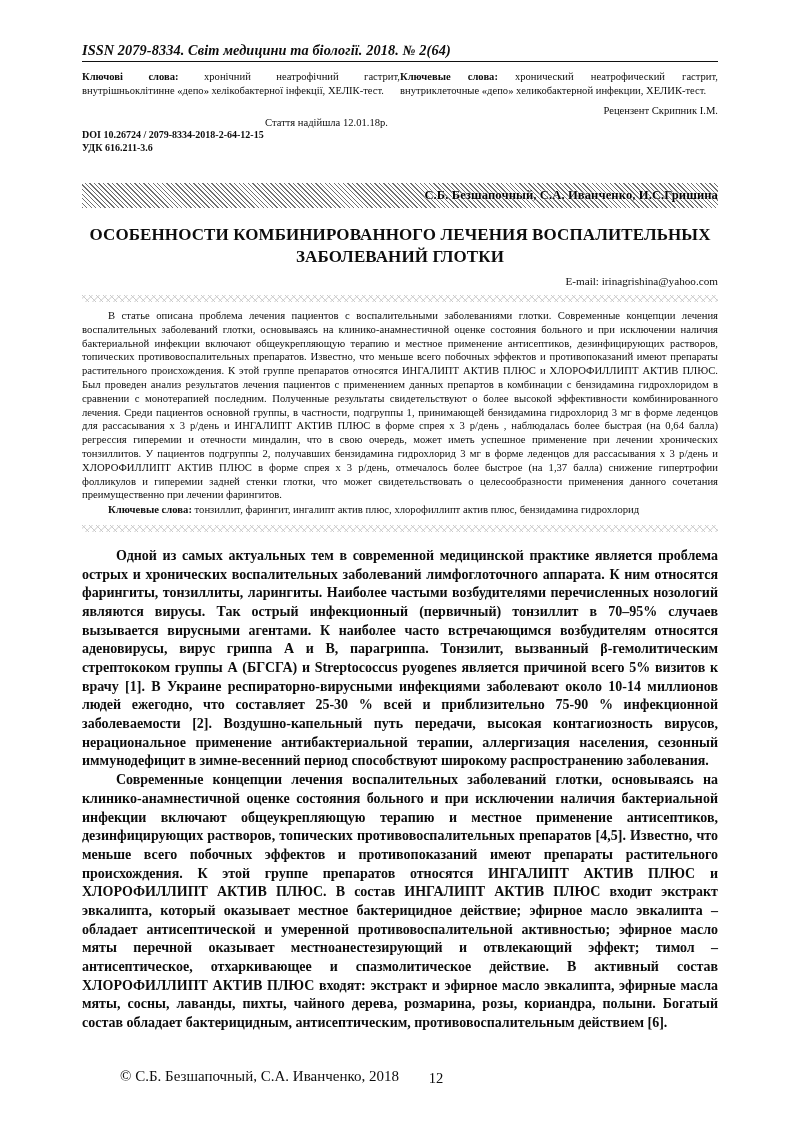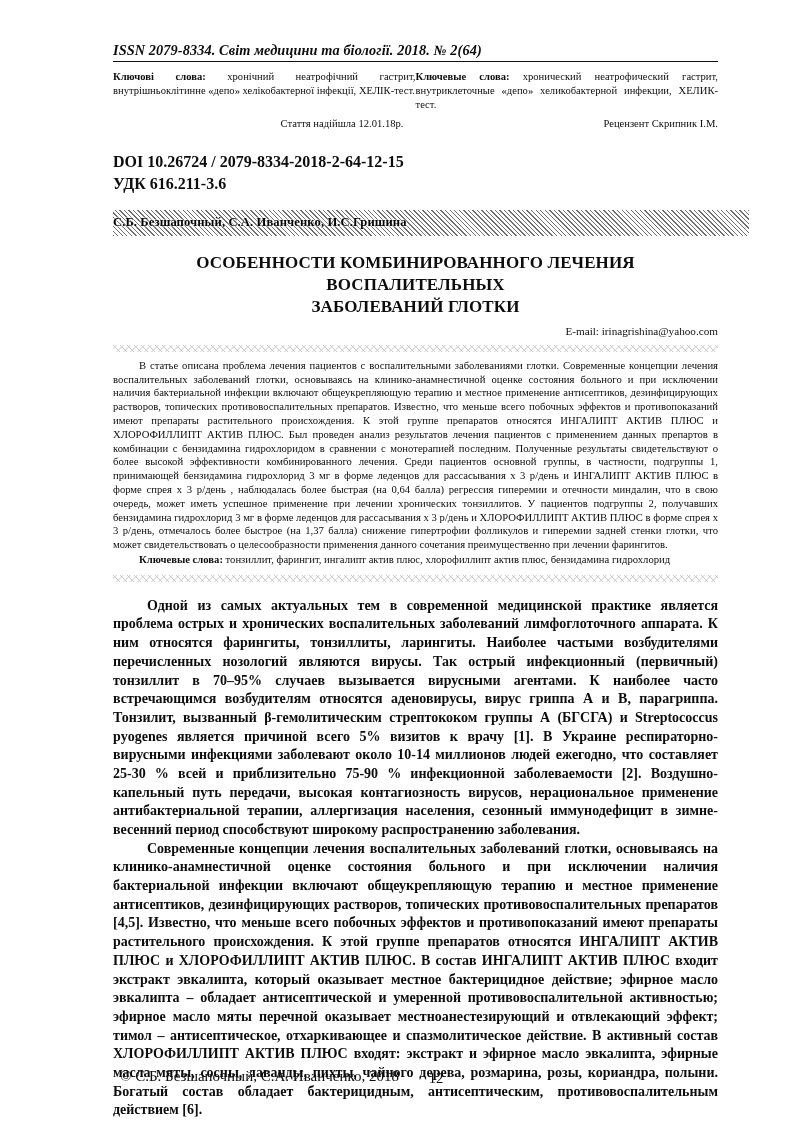--- a/index.html
+++ b/index.html
@@ -15,21 +15,21 @@
     color: #0d0d0d;
     overflow: hidden;
   }
 
   .page {
     position: absolute;
     left: 0; top: 0;
     width: 800px;
     height: 1132px;
     box-sizing: border-box;
-    padding: 42px 82px 0 113px;
+    padding: 42px 82px 0 82px;
   }
 
   
   .running-head {
     font-style: italic;
     font-weight: bold;
     font-size: 14.3px;
     letter-spacing: .1px;
     line-height: 1.15;
     padding-bottom: 3px;
@@ -53,41 +53,40 @@
     text-justify: inter-word;
   }
   .kw-lead {
     font-weight: bold;
   }
   .kw-foot {
     display: flex;
     margin-top: 7px;
     font-size: 10.6px;
   }
-  .kw-foot .left  { width: 50%; text-align: right; padding-right: 12px; box-sizing: border-box;}
+  .kw-foot .left  { width: 50%; text-align: right; padding-right: 12px; box-sizing: border-box; margin-top: 12px;}
   .kw-foot .right { width: 50%; text-align: right; }
 
   
   .doi-block {
-    margin-top: 22px;
-    font-weight: bold;
-    font-size: 16px;
+    font-weight: bold;
+    font-size: 10px;
     line-height: 1.35;
   }
 
   
   .author-band {
-    margin: 16px -0px 0 0;
+    margin: 28px -0px 0 0;
     width: 636px;
     background-color: #ffffff;
     background-image: repeating-linear-gradient(
         45deg,
         #6f6f6f 0px, #6f6f6f 1px,
         #ffffff 1px, #ffffff 3.2px);
-    text-align: left;
+    text-align: right;
     padding: 3px 0 4px 0;
     box-sizing: border-box;
   }
   .author-band .line {
     font-weight: bold;
     font-size: 12.6px;
     line-height: 1.45;
     letter-spacing: .1px;
     color: #000;
     text-shadow: 0 0 1.5px #fff, 0 0 1.5px #fff, 0 0 2.5px #fff;

